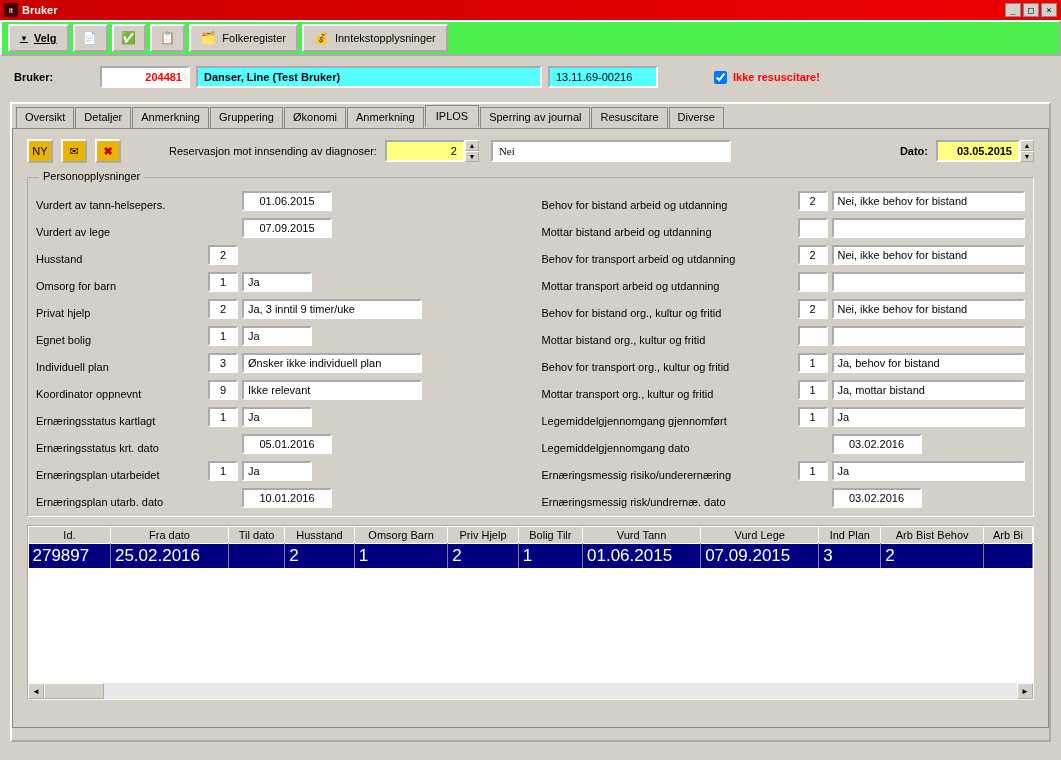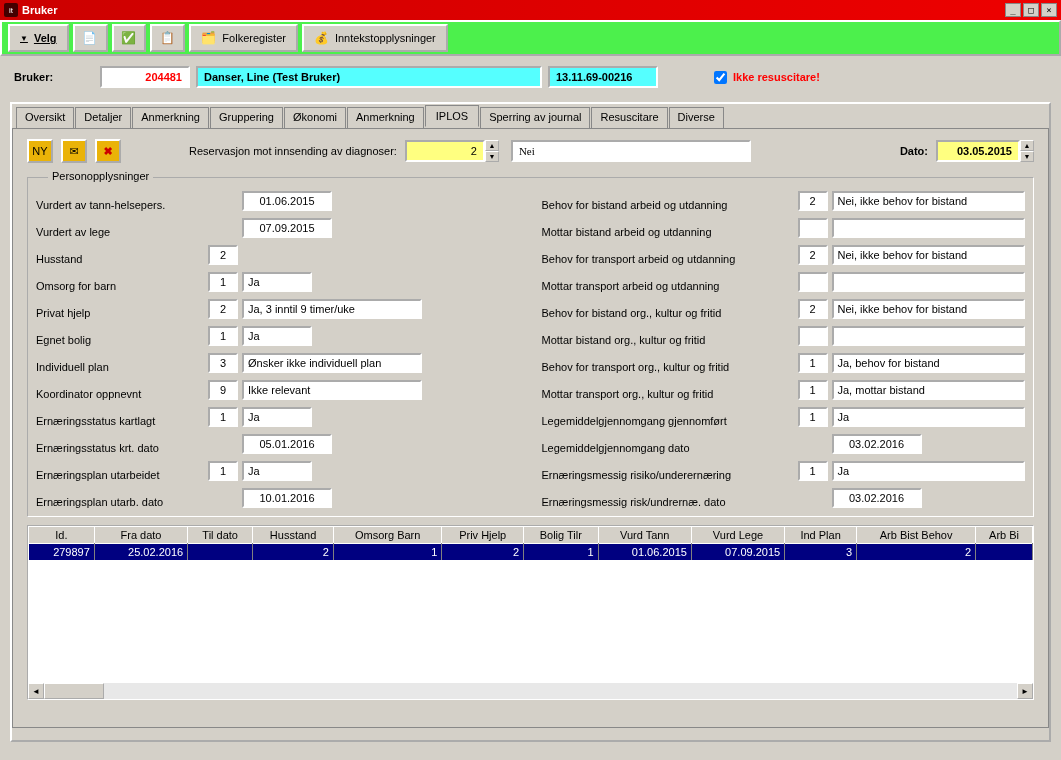--- a/index.html
+++ b/index.html
@@ -12,55 +12,55 @@
 .toolbar-btn { background: #d4d0c8; border: 2px outset #fff; height: 28px; padding: 0 10px; display: flex; align-items: center; gap: 6px; font-size: 11px; }
 .toolbar-btn.v { text-decoration: underline; font-weight: bold;}
 .toolbar-btn .tri { font-size: 8px; }
 .toolbar-btn .ic { font-size: 12px; }
 .toolbar-btn.small { padding: 0 8px; }
 .header-row { padding: 10px 14px 14px; display: flex; align-items: center; gap: 6px; }
 .header-row .lbl { width: 80px; font-weight: bold; }
 .sunken { border: 2px inset #fff; padding: 2px 6px; height: 22px; display: flex; align-items: center; background: #fff; }
 .sunken.red { color: #f00; background: #fff; width: 90px; justify-content: flex-end; font-weight: bold; }
 .sunken.cyan { background: #5ff; width: 346px; font-weight: bold; color: #000; }
-.sunken.cyan2 { background: #5ff; width: 110px; font-weight: bold; color:#000;}
+.sunken.cyan2 { background: #5ff; width: 110px; font-weight: normal; color:#000;}
 .chk-resus { margin-left: 50px; display: flex; align-items: center; gap: 6px; color: #f00; font-weight: bold; }
 .chk-resus input { width: 13px; height: 13px; }
 .tabs-area {margin: 0 10px 10px; background: #d4d0c8; border: 2px outset #fff; padding-top: 2px; height: 640px;}
 .tabs { display: flex; padding: 0 4px; position: relative; top: 1px; }
 .tab { border: 1px solid #888; border-bottom: none; background: #d4d0c8; padding: 3px 8px; font-size: 11px; margin-right: 1px; position: relative; }
 .tab.active { background: #d4d0c8; border-bottom: 1px solid #d4d0c8; z-index: 2; padding: 4px 10px; top: -2px;}
 .tab-body { border: 1px solid #888; border-top: 1px solid #888; background: #d4d0c8; height: 600px; padding: 10px 14px; position: relative; }
 .tab-body .action-row { display: flex; align-items: center; gap: 8px; margin-bottom: 14px; }
 .tab-body .action-row .ab { width: 26px; height: 24px; border: 2px outset #fff; background: #eab308; display: flex; align-items: center; justify-content: center; font-size: 11px;}
-.tab-body .action-row .rlbl { margin-left: 60px; }
+.tab-body .action-row .rlbl { margin-left: 40px; }
 .spinbox { display: flex; height: 22px; }
 .spinbox .sval { border: 2px inset #fff; padding: 2px 6px; display: flex; align-items: center; justify-content: flex-end; }
 .spinbox .sval.yellow { background: #ffff80; width: 80px; }
 .spinbox .sval.yellow2 { background: #ffff80; width: 84px; }
 .spinbox .arr { display: flex; flex-direction: column; }
 .spinbox .arr div { width: 14px; height: 11px; background: #d4d0c8; border: 1px outset #fff; font-size: 7px; display: flex; align-items: center; justify-content: center; }
 .nei-box { border: 2px inset #fff; background: #fff; height: 22px; width: 240px; padding: 2px 6px; display: flex; align-items: center; margin-left: 4px; font-family: Liberation Serif, serif; }
 .dato-right { margin-left: auto; display: flex; align-items: center; gap: 8px; font-weight: bold;}
 .fieldset { border: 1px inset #fff; padding: 6px 8px 8px; position: relative; margin-bottom: 8px; }
-.fieldset .legend { position: absolute; top: -8px; left: 20px; background: #d4d0c8; padding: 0 4px; }
+.fieldset .legend { position: absolute; top: -8px; left: 11px; background: #d4d0c8; padding: 0 4px; }
 .form-grid { display: flex; gap: 22px; }
 .form-col { flex: 1; }
 .form-row { display: flex; align-items: flex-end; height: 27px; gap: 4px; }
 .form-row .flbl { width: 168px; }
 .num-inp { border: 2px inset #fff; background: #fff; width: 30px; height: 20px; text-align: center; padding: 2px; }
 .txt-inp { border: 2px inset #fff; background: #fff; height: 20px; padding: 2px 4px; display: flex; align-items: center; }
 .txt-inp.w90 { width: 90px; justify-content: center; }
 .txt-inp.w180 { width: 180px; }
 .txt-inp.w70 { width: 70px; }
 .txt-inp.wlong { flex: 1; }
 .datagrid { border: 1px inset #fff; background: #fff; height: 175px; position: relative; overflow: hidden; }
 .datagrid table { border-collapse: collapse; width: 100%; }
 .datagrid th { background: #d4d0c8; border: 1px outset #fff; padding: 2px 4px; font-weight: normal; font-size: 11px; white-space: nowrap; }
-.datagrid td { background: #000080; color: #fff; border-right: 1px solid #808080; padding: 2px 4px; text-align: right; font-size: 11px; white-space: nowrap; }
+.datagrid td { background: #000080; color: #fff; border-right: 1px solid #808080; padding: 2px 4px; font-size: 17px; white-space: nowrap; }
 .hscroll { position: absolute; bottom: 0; left: 0; right: 0; height: 16px; background: #d4d0c8; display: flex; }
 .hscroll .sb { width: 16px; height: 16px; background: #d4d0c8; border: 1px outset #fff; display: flex; align-items: center; justify-content: center; font-size: 8px;}
 .hscroll .track { flex: 1; background: #e8e8e8; position: relative;}
 .hscroll .thumb { position: absolute; left: 0; top: 0; width: 60px; height: 100%; background: #d4d0c8; border: 1px outset #fff;}
 .red-x { color: #c00; font-weight: bold;}
 </style>
 </head>
 <body>
 
 <div class="title-bar">

